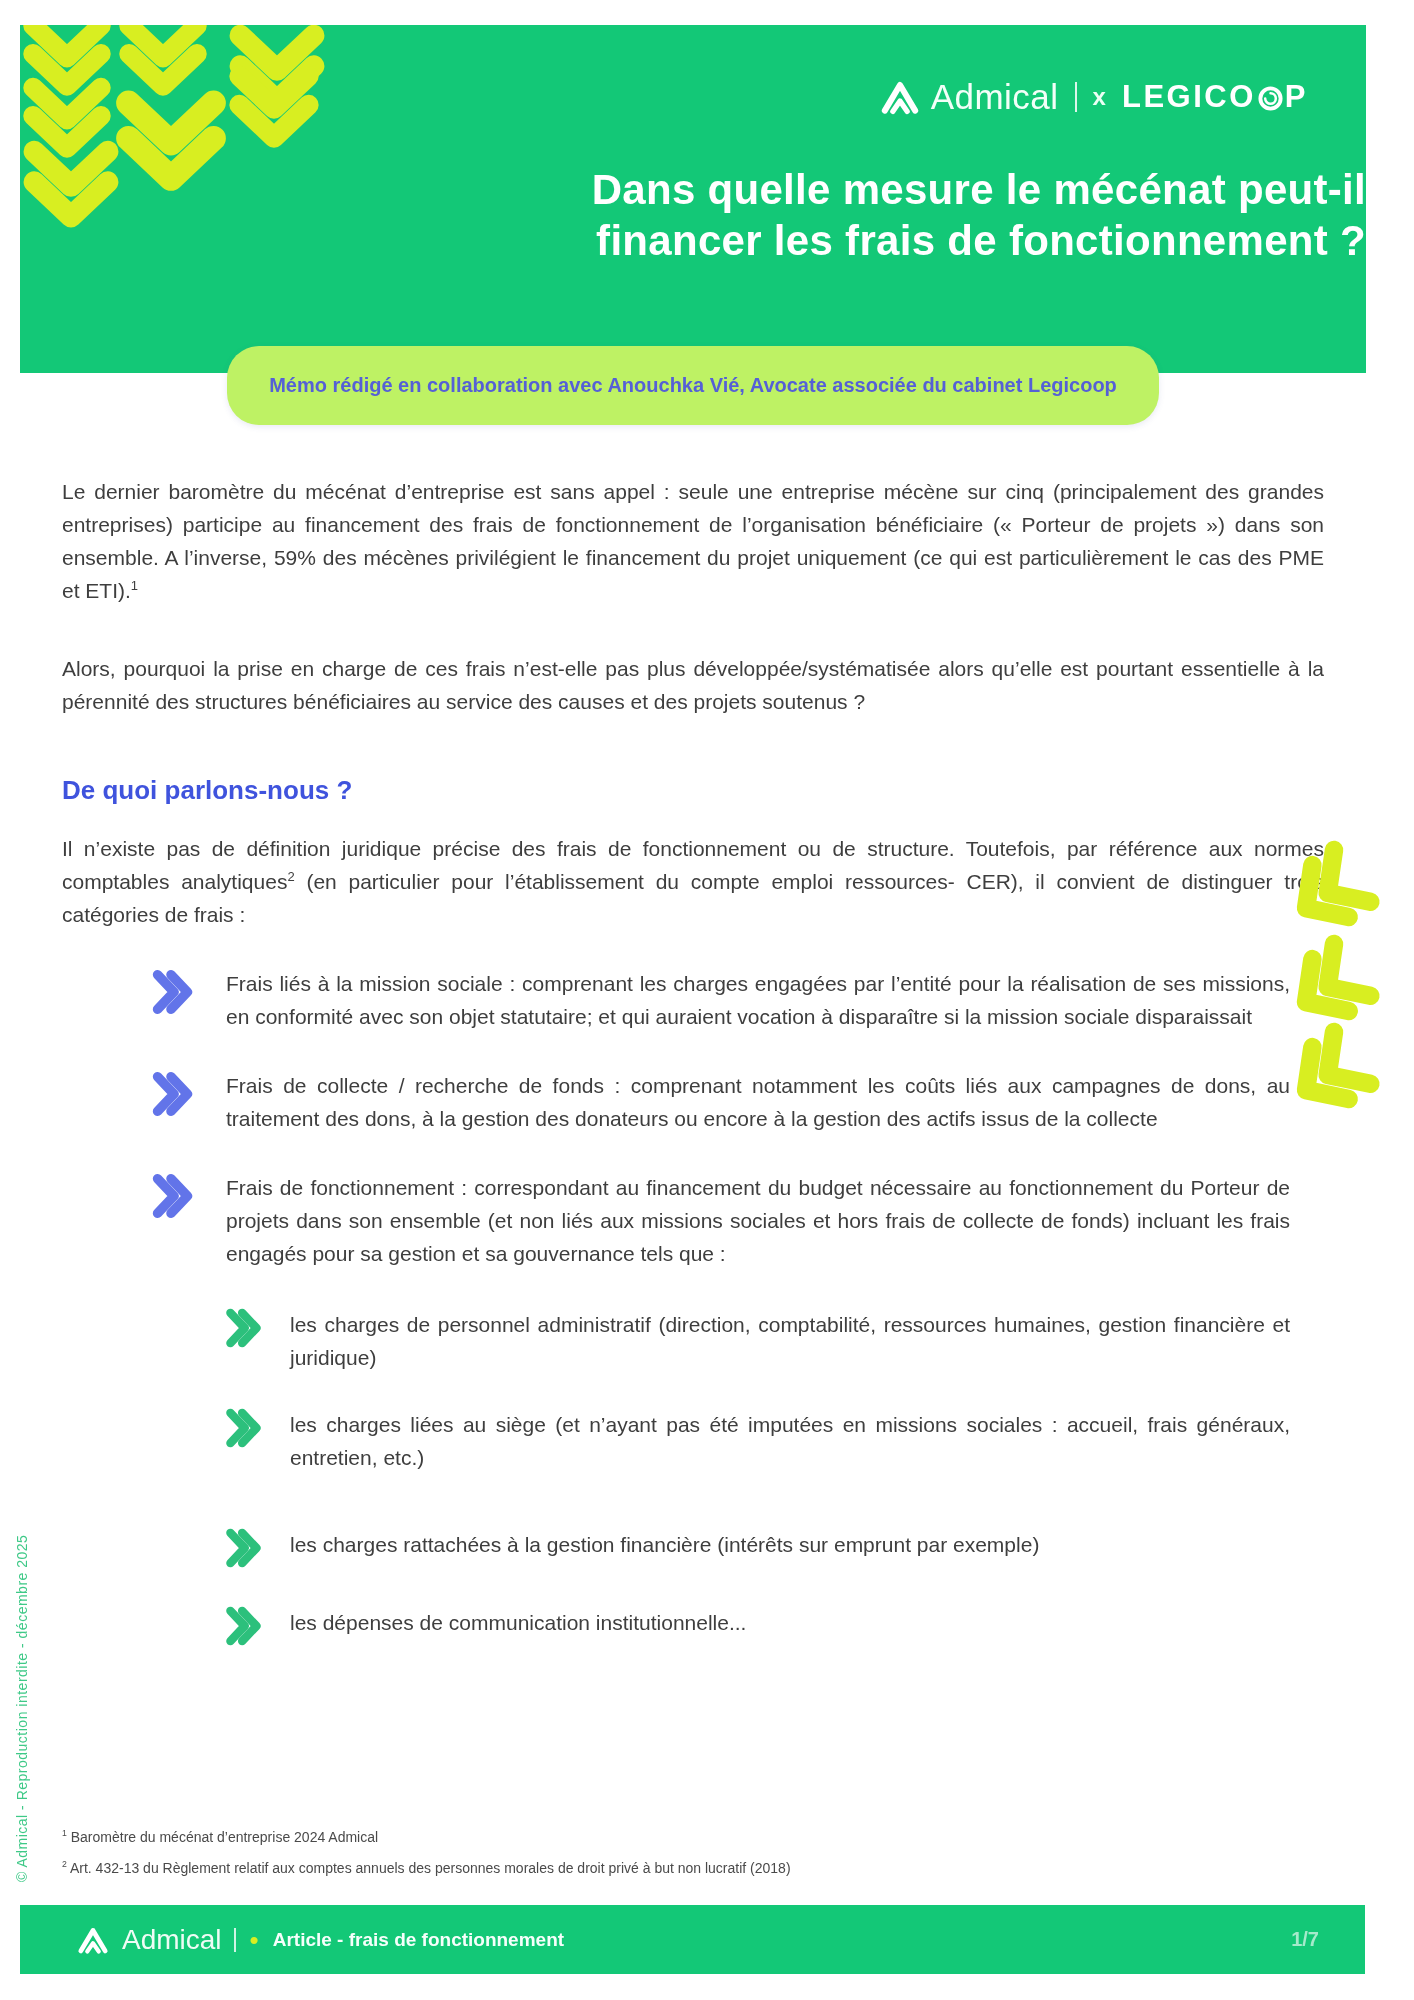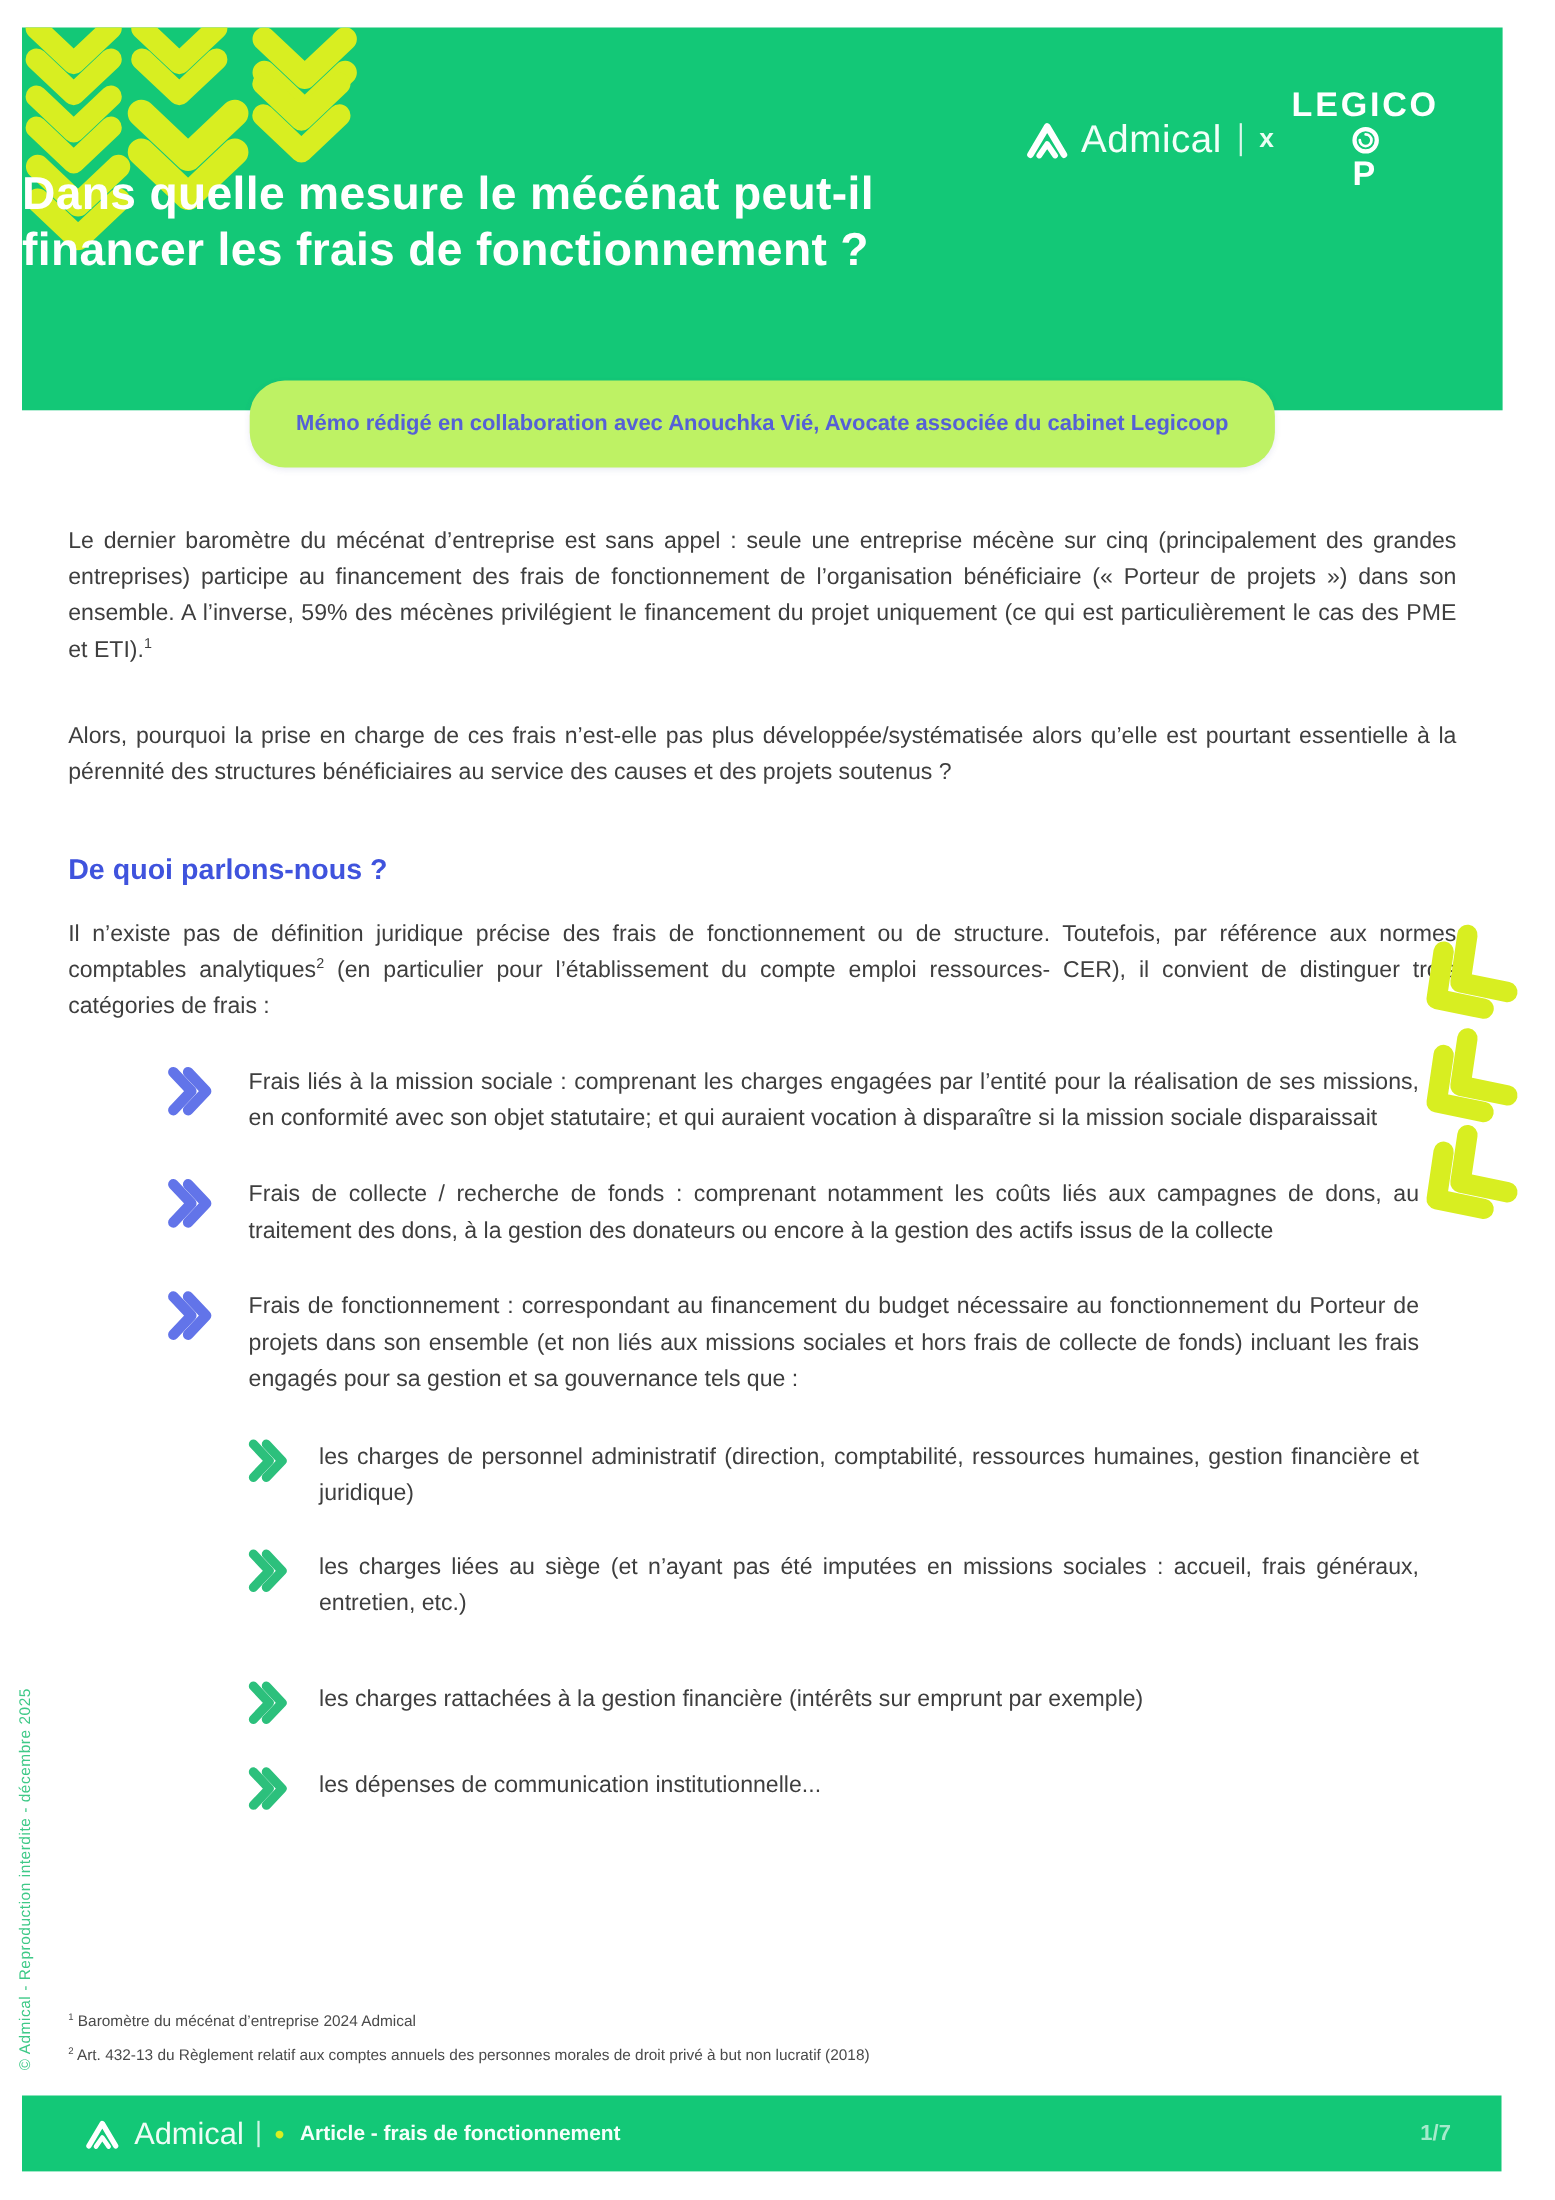--- a/index.html
+++ b/index.html
@@ -25,25 +25,25 @@
   .chevron-pattern svg { position:absolute; }
   .brand-row {
     position:absolute; top:52px; right:58px;
     display:flex; align-items:center; gap:16px;
     color:#ffffff;
   }
   .brand-admical { display:flex; align-items:center; gap:10px; }
   .brand-admical .wordmark { font-size:35px; font-weight:400; letter-spacing:0.5px; color:#f2fff8; }
   .brand-sep { width:2px; height:30px; background:rgba(255,255,255,0.85); }
   .brand-x { font-size:24px; font-weight:600; color:#eafff4; }
-  .brand-legicoop { display:flex; align-items:center; font-size:31px; font-weight:800; letter-spacing:2.5px; color:#ffffff;flex-direction:column; }
+  .brand-legicoop { display:flex; align-items:center; font-size:31px; font-weight:800; letter-spacing:2.5px; color:#ffffff; }
   .coop-o { display:inline-block; width:27px; height:27px; margin:0 1px; }
   .title {
-    position:absolute; top:125px; left:0; right:0;
-    text-align:left;
+    position:absolute; top:139px; left:0; right:0;
+    text-align:right;
     color:#ffffff;
     font-size:42px; font-weight:700; line-height:1.22;
     letter-spacing:0.3px;
   }
 
   
   .memo-pill {
     position:relative; z-index:3;
     margin:-27px auto 0 auto;
     width:max-content; max-width:1050px;

